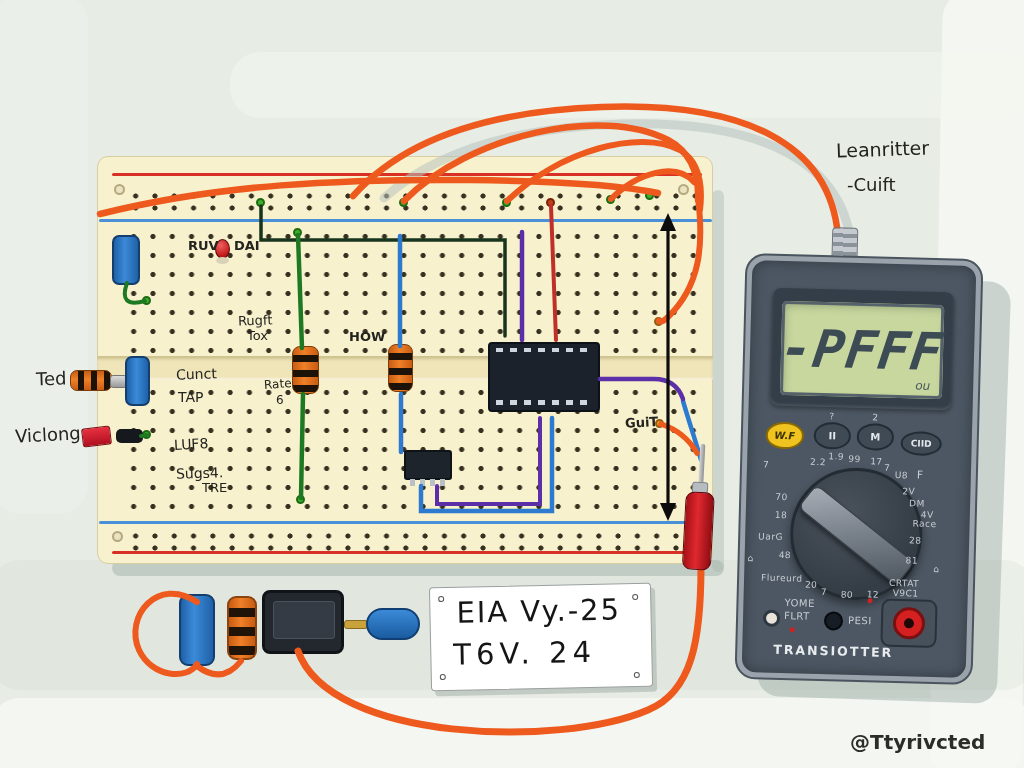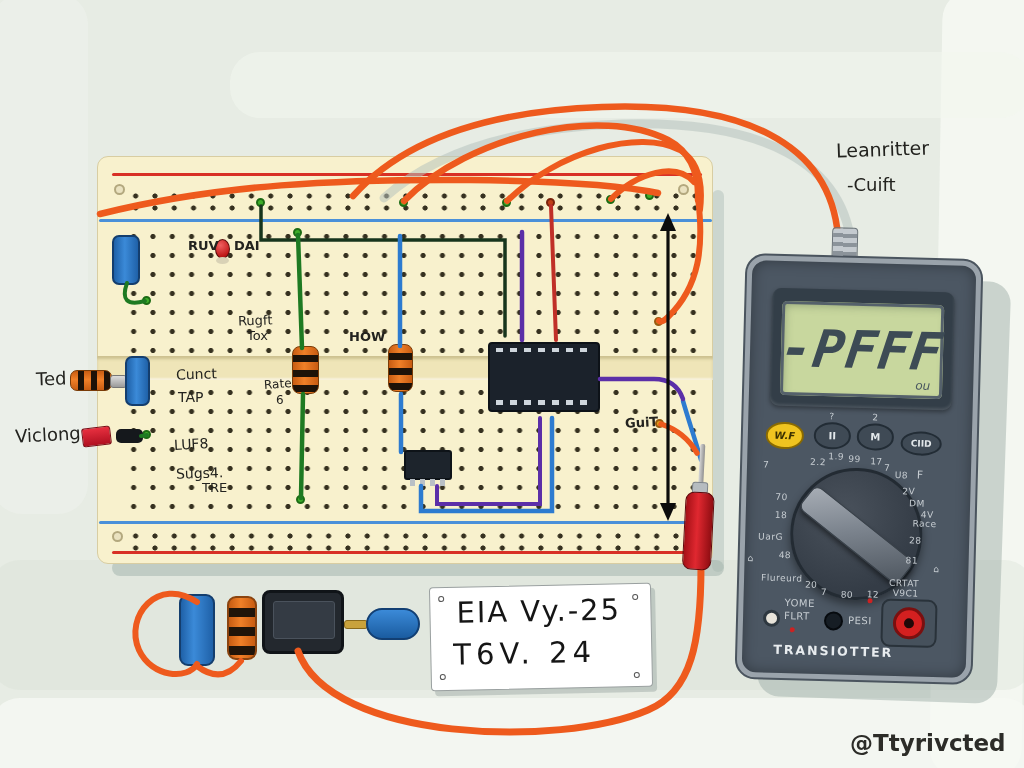--- a/index.html
+++ b/index.html
@@ -237,15 +237,15 @@
   <div class="hand" style="left:264px;top:377px;font-size:12px;z-index:7;transform:rotate(-4deg);">Rate</div>
   <div class="hand" style="left:276px;top:393px;font-size:12px;z-index:7;">6</div>
   <div class="hand" style="left:174px;top:436px;font-size:14px;z-index:7;transform:rotate(-3deg);">LUF8</div>
   <div class="hand" style="left:176px;top:465px;font-size:14px;z-index:7;transform:rotate(-2deg);">Sugs4.</div>
   <div class="hand" style="left:202px;top:480px;font-size:13px;z-index:7;">TRE</div>
   <div class="hand" style="left:625px;top:415px;font-size:13px;font-weight:bold;z-index:7;transform:rotate(-3deg);">GuiT</div>
   <div class="hand" style="left:36px;top:368px;font-size:18px;z-index:7;transform:rotate(-2deg);">Ted</div>
   <div class="hand" style="left:15px;top:424px;font-size:18px;z-index:7;transform:rotate(-3deg);">Viclong</div>
   <div class="hand" style="left:836px;top:138px;font-size:19px;z-index:7;transform:rotate(-2deg);">Leanritter</div>
   <div class="hand" style="left:847px;top:164px;font-size:18px;z-index:7;margin-top:10px;">-Cuift</div>
-  <div class="hand" style="left:850px;top:730px;font-size:23px;font-weight:bold;color:#2c2c28;z-index:7;">@Ttyrivcted</div>
+  <div class="hand" style="left:850px;top:730px;font-size:20px;font-weight:bold;color:#2c2c28;z-index:7;">@Ttyrivcted</div>
 
 </div>
 
 </body></html>

